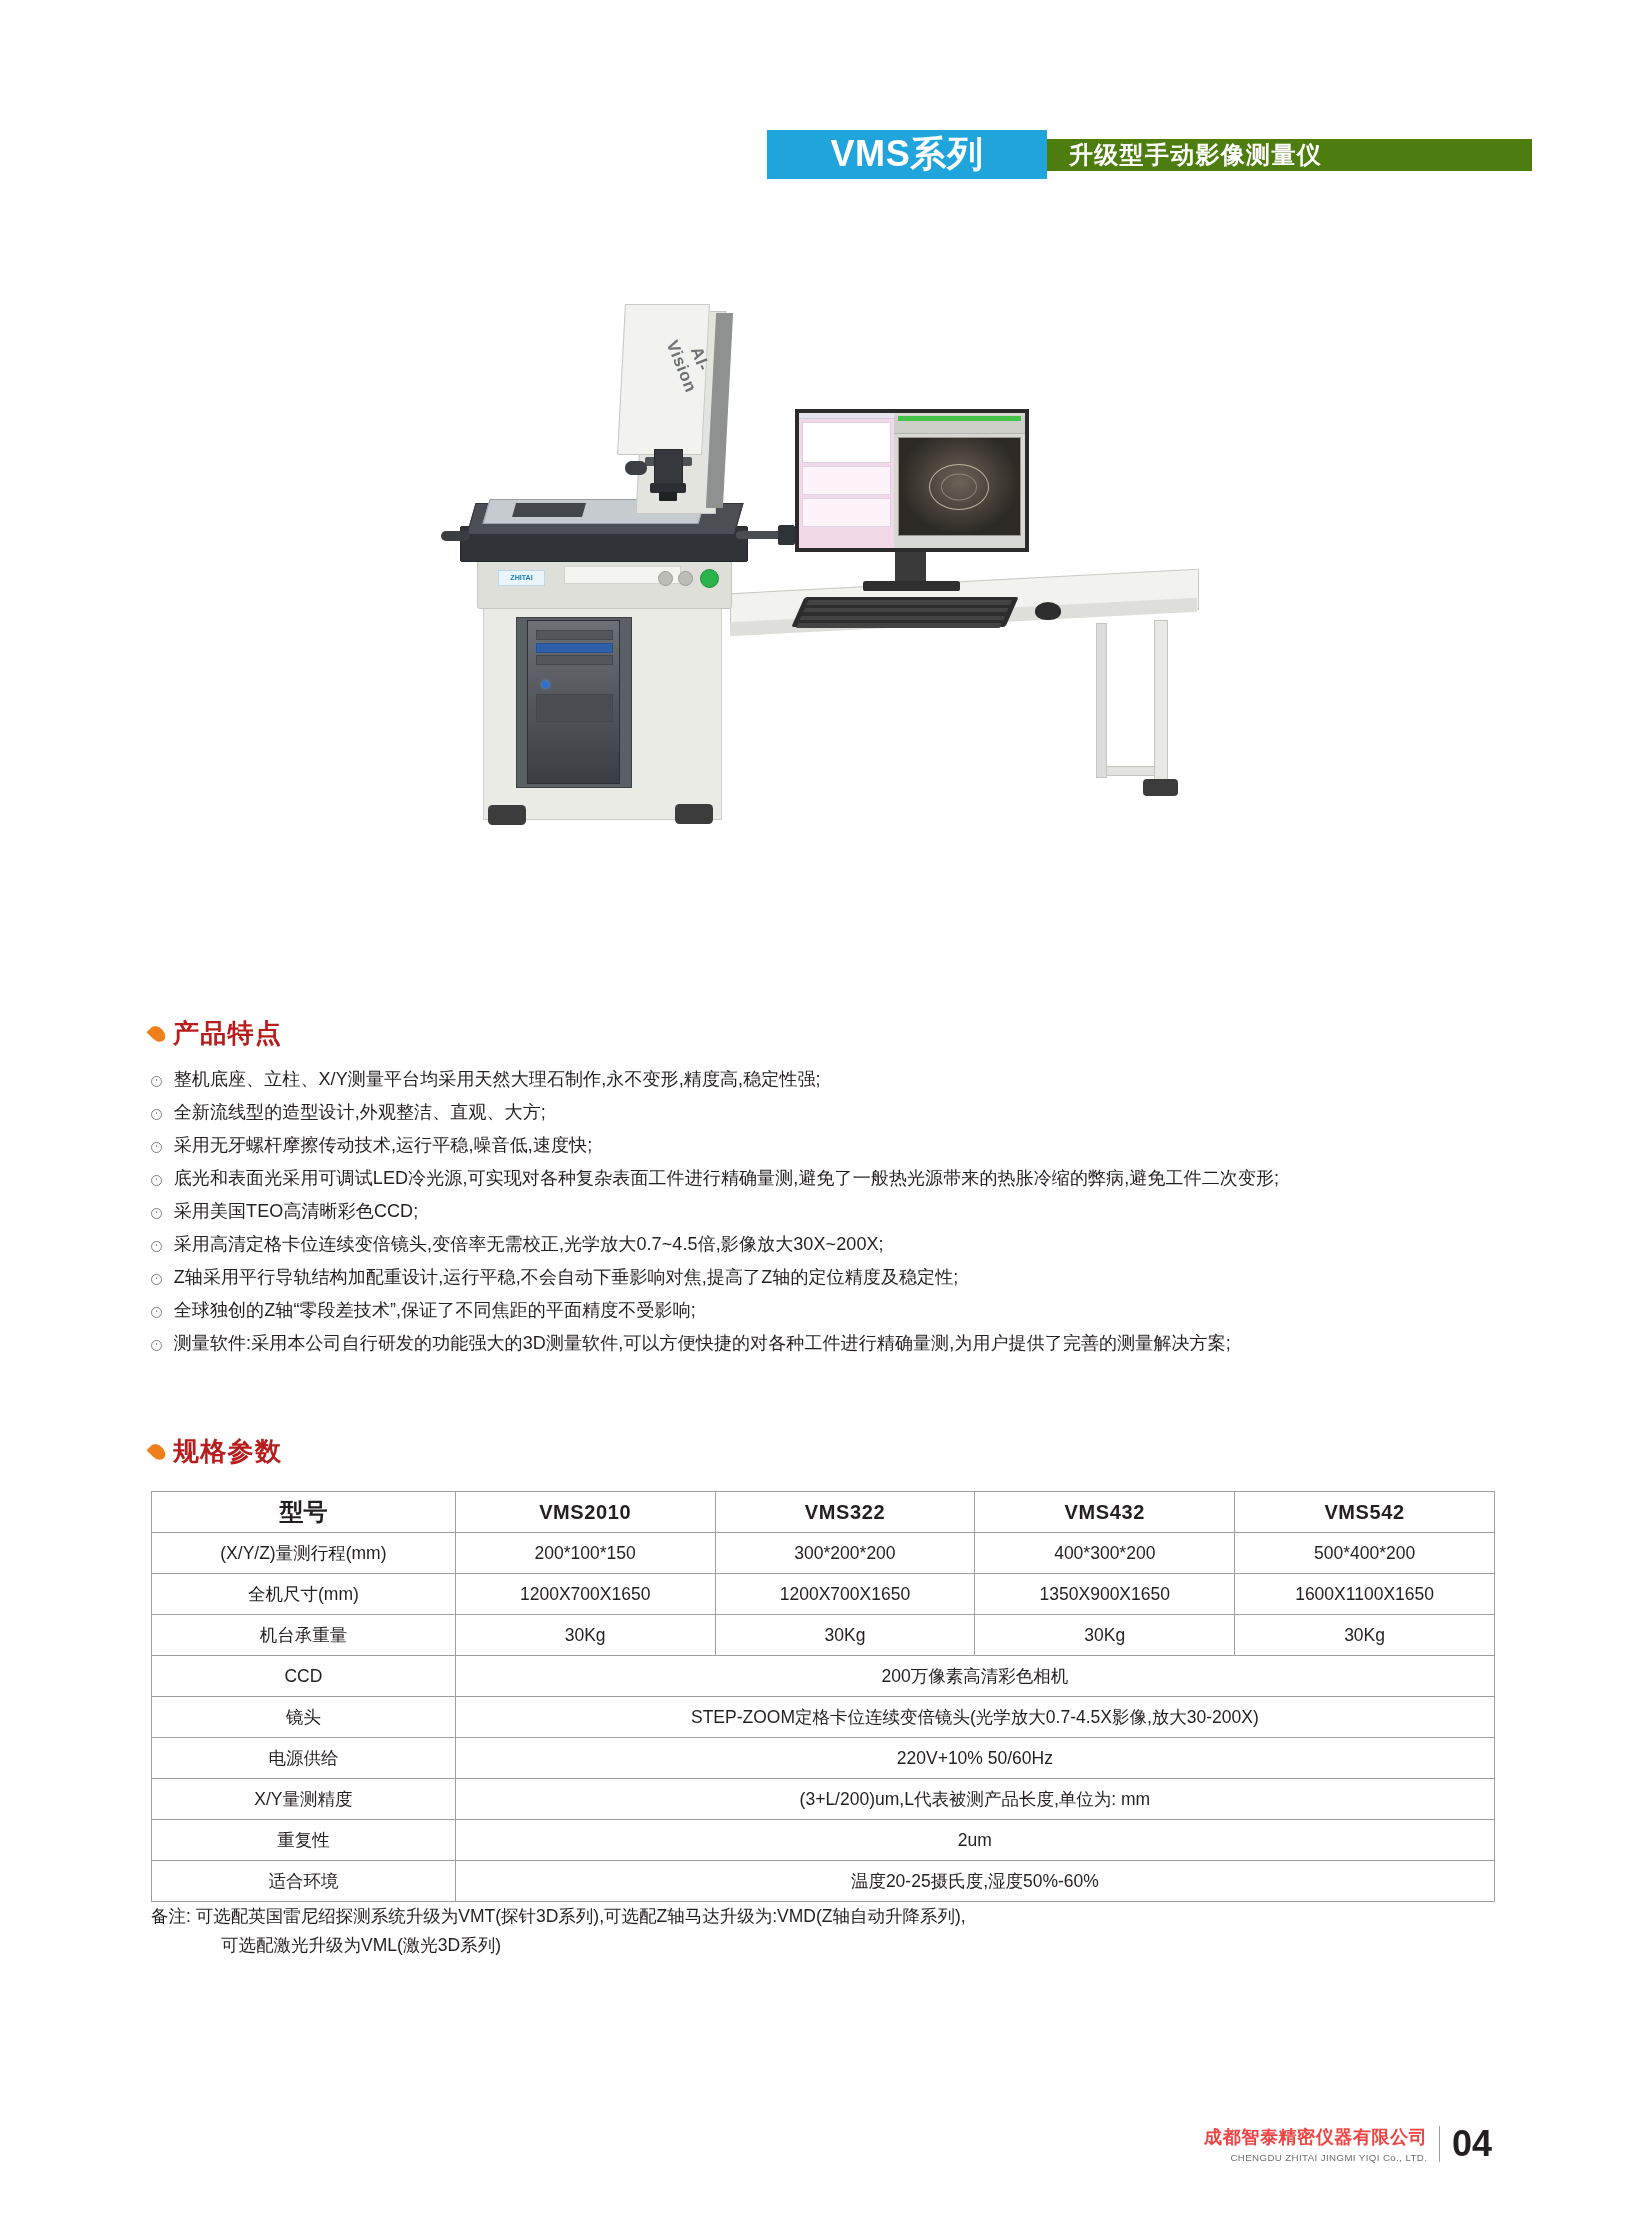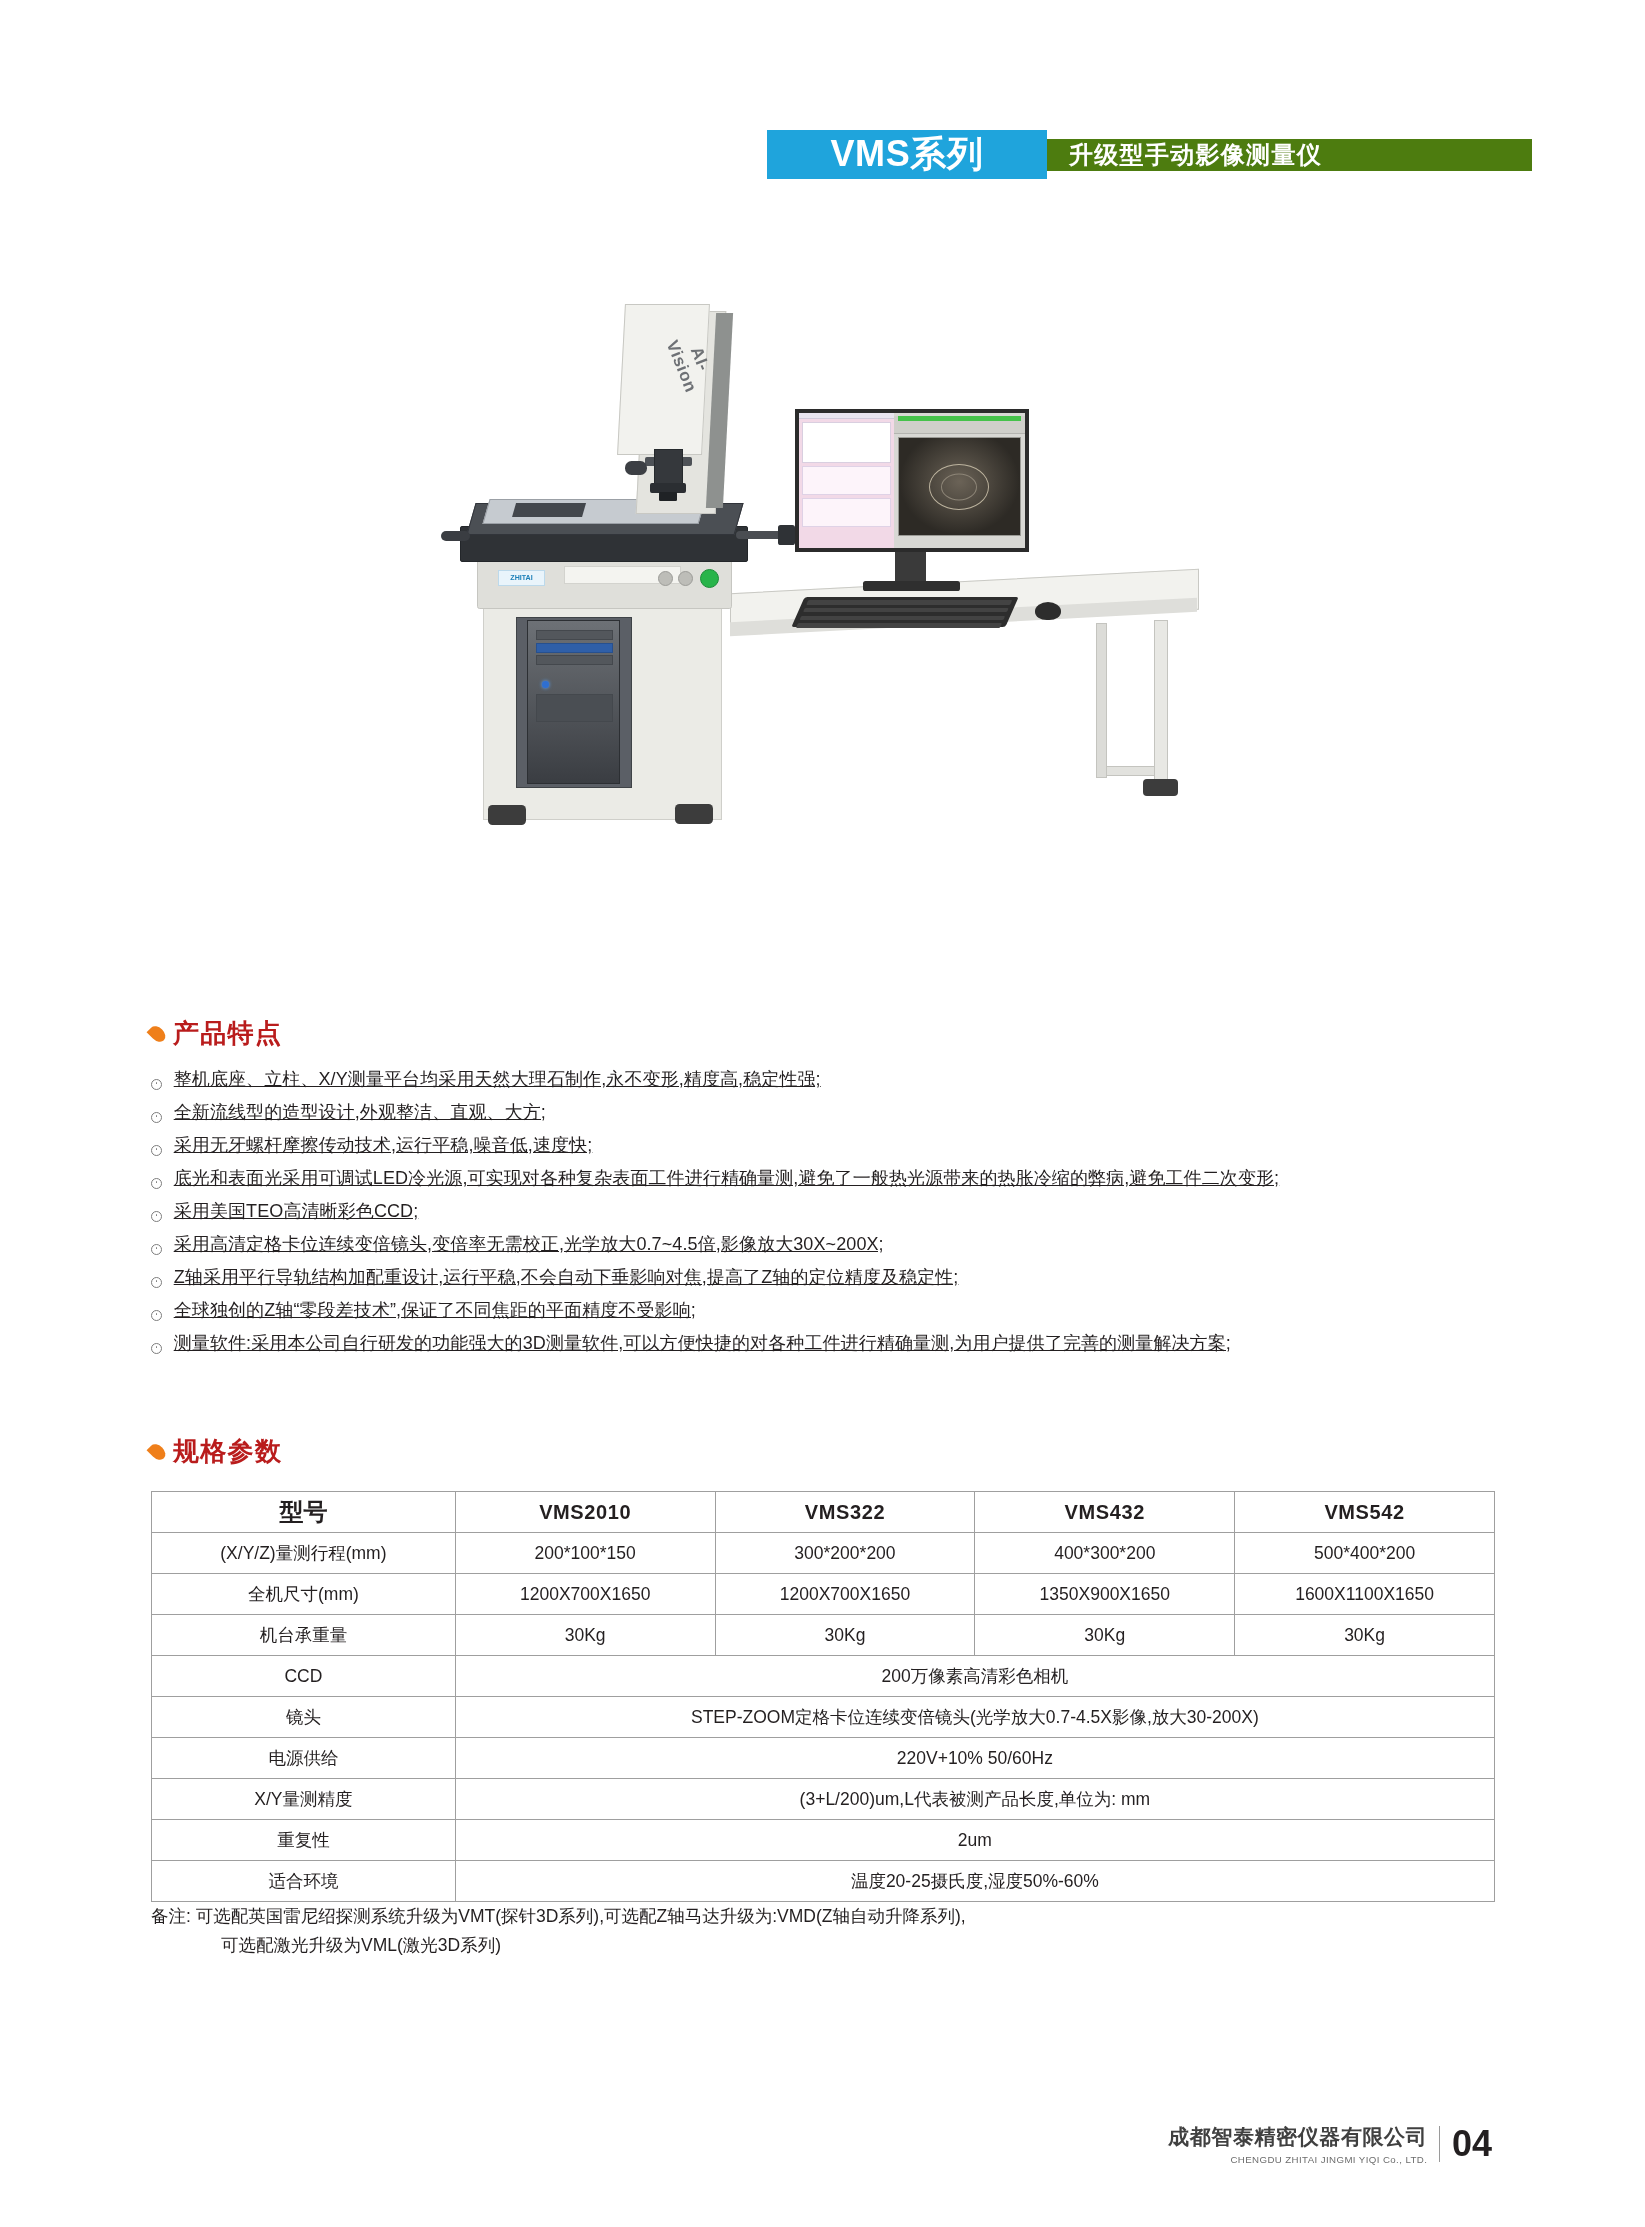--- a/index.html
+++ b/index.html
@@ -545,23 +545,22 @@
   #features-section {
     top: 1016px;
     left: 151px;
     width: 1395px;
   }
   .feature-list {
     margin-top: 17px;
   }
   .feature-item {
     display: flex;
-    align-items: flex-end;
+    align-items: center;
     margin-bottom: 11px;
-    text-decoration: underline;
   }
   .bullet-ring {
     width: 11px;
     height: 11px;
     border-radius: 50%;
     border: 1.9px solid #7d7d7d;
     margin-right: 11.7px;
     margin-top: 5.8px;
     flex: 0 0 auto;
     box-sizing: border-box;
@@ -632,23 +631,23 @@
     right: 154px;
     bottom: 62px;
     display: flex;
     align-items: center;
     gap: 11.7px;
   }
   .footer-company {
     text-align: right;
   }
   .footer-cn {
-    font-size: 21px;
+    font-size: 18px;
     font-weight: bold;
-    color: #404040;
+    color: #ef4444;
     letter-spacing: 0.6px;
   }
   .footer-en {
     font-size: 9.7px;
     color: #6d6d6d;
     letter-spacing: 0.4px;
     margin-top: 2.6px;
   }
   .footer-divider {
     width: 1.3px;

